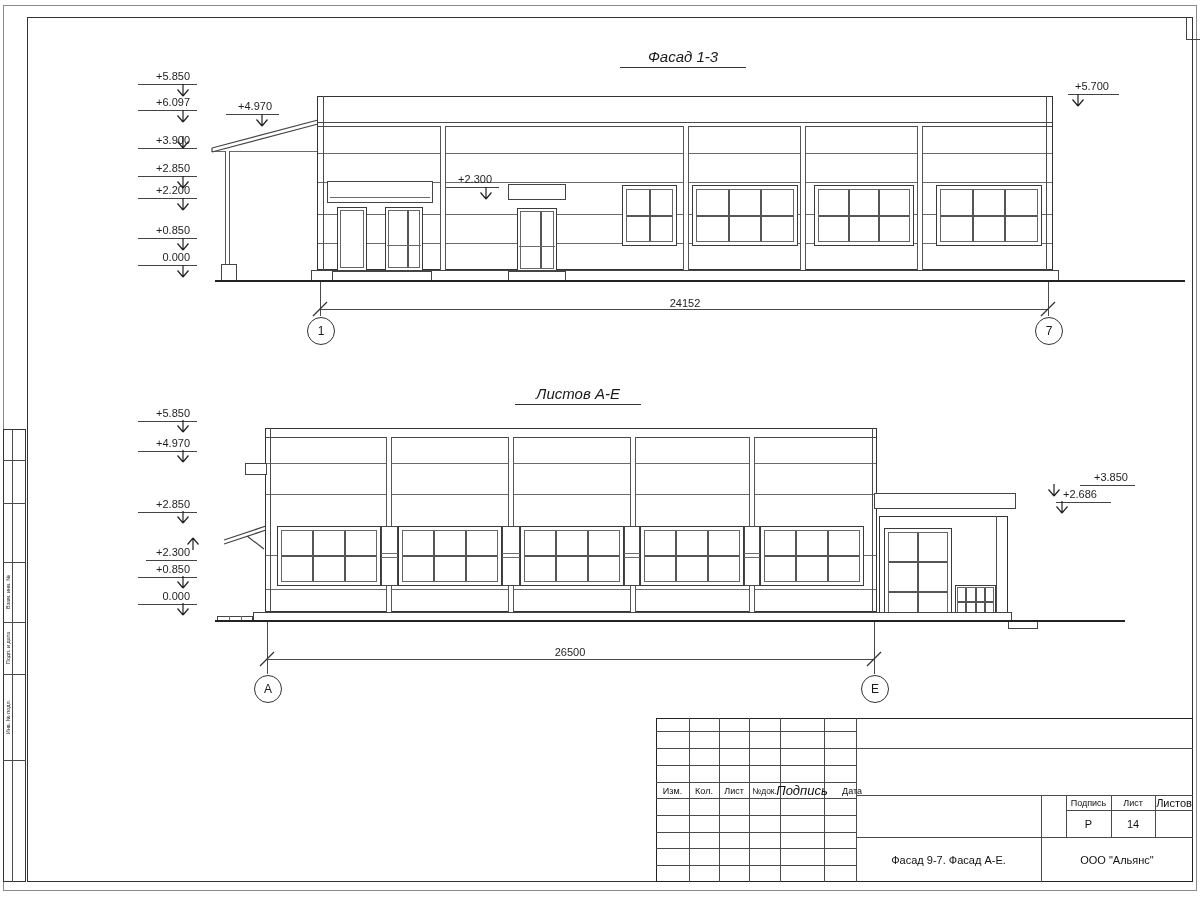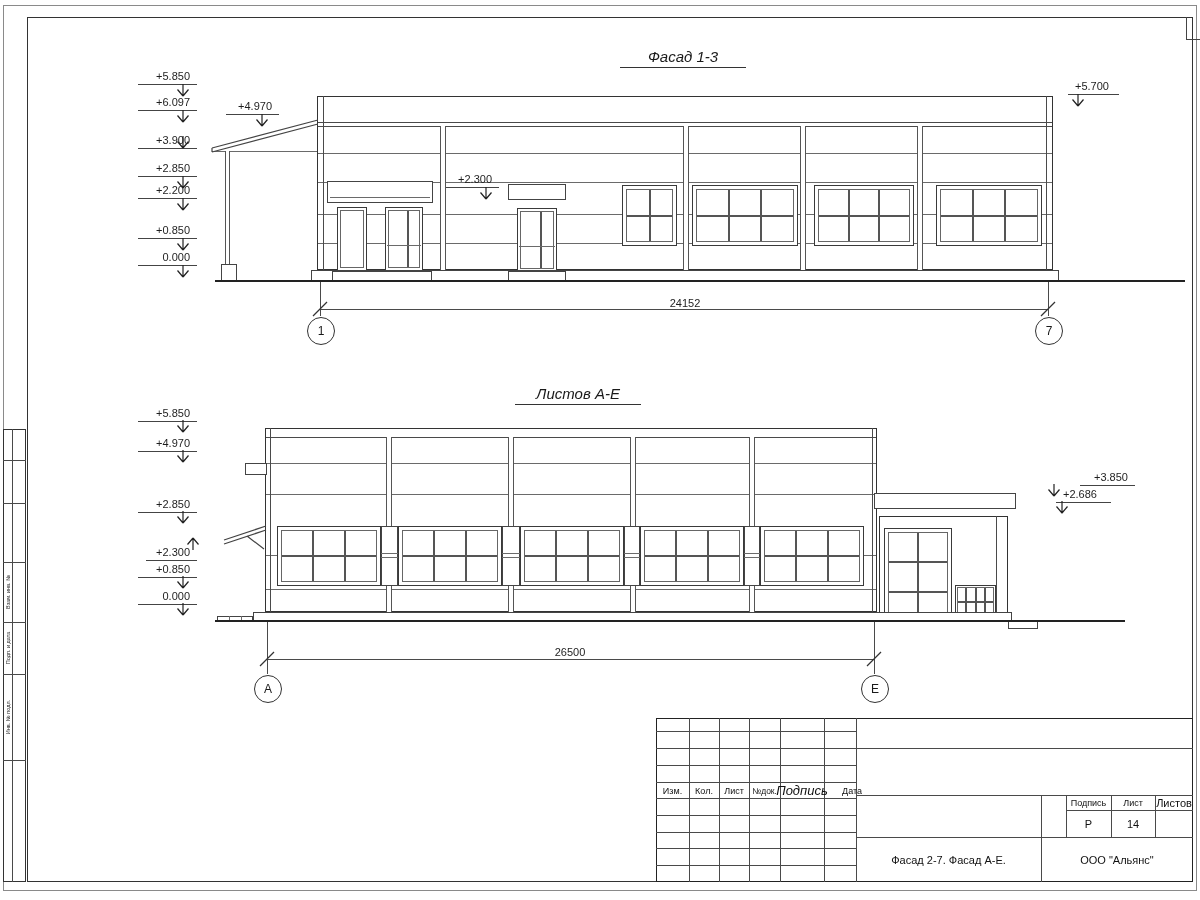--- a/index.html
+++ b/index.html
@@ -321,21 +321,21 @@
   <div class="vl" style="left:1041px;top:795px;height:87px;"></div>
   <div class="vl" style="left:1066px;top:795px;height:42px;"></div>
   <div class="vl" style="left:1111px;top:795px;height:42px;"></div>
   <div class="vl" style="left:1155px;top:795px;height:42px;"></div>
   <div class="hl" style="left:1066px;top:810px;width:127px;"></div>
   <div class="ctext" style="left:1066px;top:796px;width:45px;height:14px;font-size:9px;">Подпись</div>
   <div class="ctext" style="left:1111px;top:796px;width:44px;height:14px;font-size:9px;">Лист</div>
   <div class="ctext" style="left:1155px;top:796px;width:38px;height:14px;font-size:11px;">Листов</div>
   <div class="ctext" style="left:1066px;top:811px;width:45px;height:25px;font-size:11px;">Р</div>
   <div class="ctext" style="left:1111px;top:811px;width:44px;height:25px;font-size:11px;">14</div>
-  <div class="ctext" style="left:856px;top:838px;width:185px;height:43px;font-size:11px;">Фасад 2-7. Фасад А-Е.</div>
+  <div class="ctext" style="left:856px;top:838px;width:185px;height:43px;font-size:11px;">Фасад 9-7. Фасад А-Е.</div>
   <div class="ctext" style="left:1041px;top:838px;width:152px;height:43px;font-size:11px;">ООО "Альянс"</div>
 
   <svg class="overlay" width="1200" height="900" viewBox="0 0 1200 900">
     <defs>
       <g id="arr-d" stroke="#222" stroke-width="1.2" fill="none">
         <path d="M0,-12 L0,0 M-5.5,-6.5 L0,0 M5.5,-6.5 L0,0"></path>
       </g>
       <g id="arr-u" stroke="#222" stroke-width="1.2" fill="none">
         <path d="M0,12 L0,0 M-5.5,6.5 L0,0 M5.5,6.5 L0,0"></path>
       </g>

